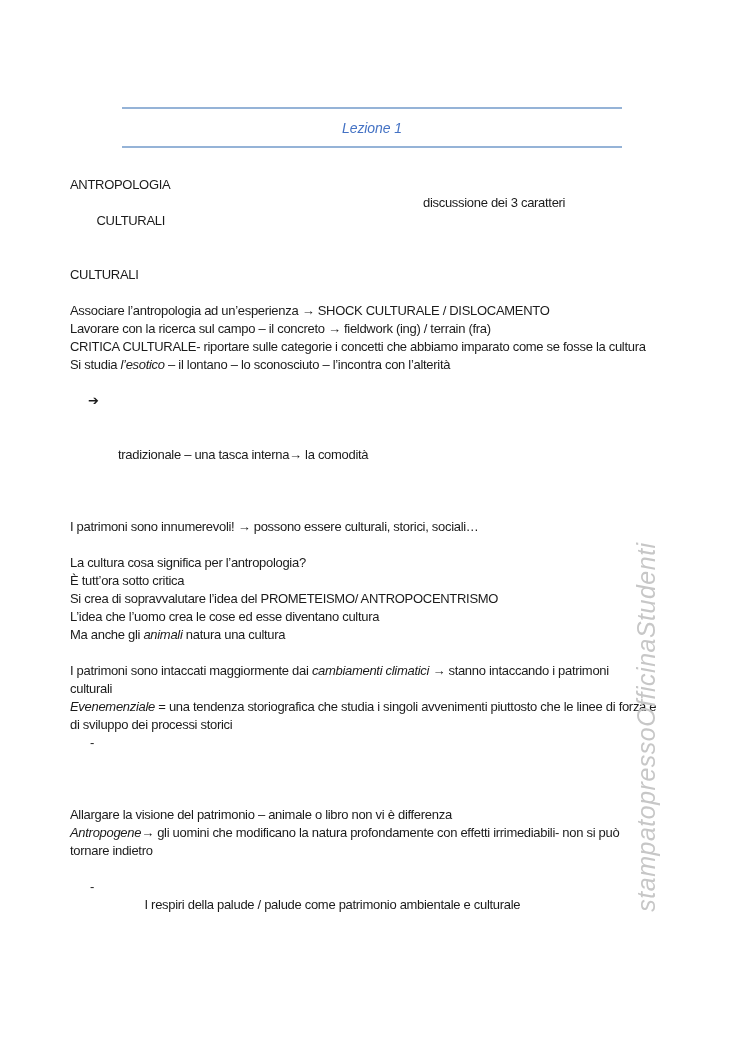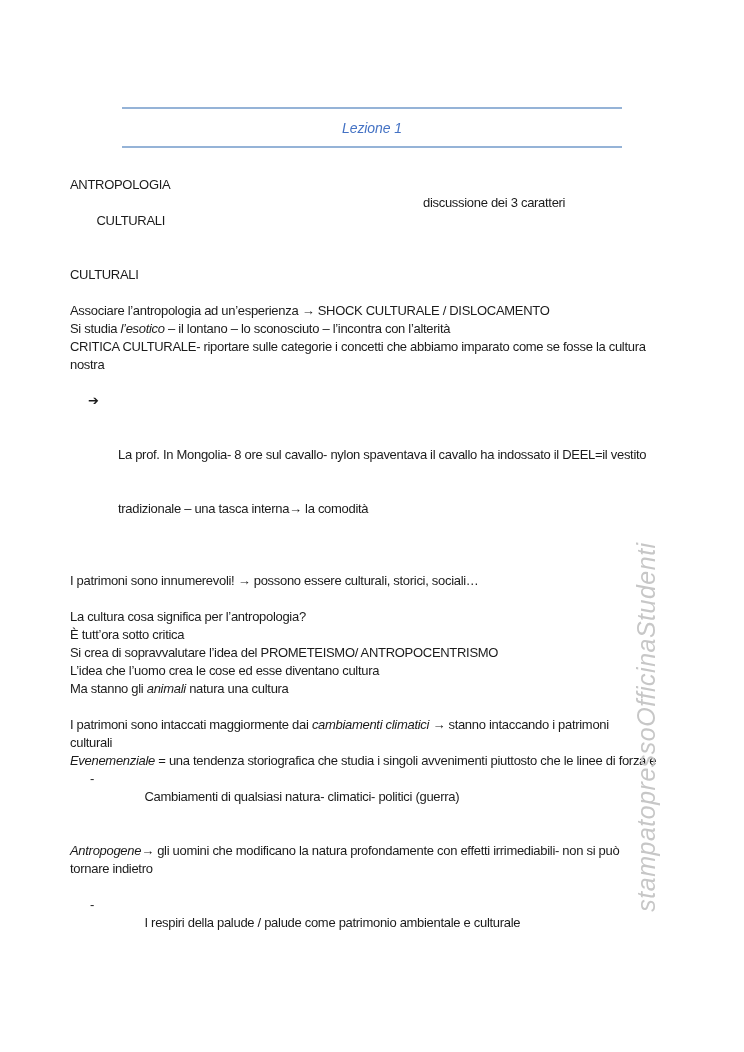--- a/index.html
+++ b/index.html
@@ -46,56 +46,57 @@
       <div class="ln">ANTROPOLOGIA</div>
       <div class="ln note-line">
         <span>CULTURALI</span>
         <span class="note">discussione dei 3 caratteri</span>
       </div>
       <div class="ln">CULTURALI</div>
     </div>
 
     <div class="para">
       <div class="ln">Associare l’antropologia ad un’esperienza → SHOCK CULTURALE / DISLOCAMENTO</div>
+      <div class="ln">Lavorare con la ricerca sul campo – il concreto → fieldwork (ing) / terrain (fra)</div>
+      <div class="ln">CRITICA CULTURALE- riportare sulle categorie i concetti che abbiamo imparato come se fosse la cultura</div>
       <div class="ln"><span>Si studia </span><span class="it">l’esotico</span><span> – il lontano – lo sconosciuto – l’incontra con l’alterità</span></div>
-      <div class="ln">CRITICA CULTURALE- riportare sulle categorie i concetti che abbiamo imparato come se fosse la cultura</div>
-      <div class="ln">nostra</div>
     </div>
 
     <div class="para">
       <div class="hang">
         <span class="glyph-arrow">➔</span>
-        <div class="ln">La prof. In Mongolia- 8 ore sul cavallo- nylon spaventava il cavallo ha indossato il DEEL=il vestito</div>
         <div class="ln">tradizionale – una tasca interna→ la comodità</div>
       </div>
     </div>
 
     <div class="para">
       <div class="ln">I patrimoni sono innumerevoli! → possono essere culturali, storici, sociali…</div>
     </div>
 
     <div class="para">
       <div class="ln">La cultura cosa significa per l’antropologia?</div>
       <div class="ln">È tutt’ora sotto critica</div>
       <div class="ln">Si crea di sopravvalutare l’idea del PROMETEISMO/ ANTROPOCENTRISMO</div>
       <div class="ln">L’idea che l’uomo crea le cose ed esse diventano cultura</div>
-      <div class="ln"><span>Ma stanno gli </span><span class="it">animali</span><span> natura una cultura</span></div>
+      <div class="ln"><span>Ma anche gli </span><span class="it">animali</span><span> natura una cultura</span></div>
     </div>
 
 
     <div class="para">
       <div class="ln"><span>I patrimoni sono intaccati maggiormente dai </span><span class="it">cambiamenti climatici</span><span> → stanno intaccando i patrimoni</span></div>
       <div class="ln">culturali</div>
       <div class="ln"><span class="it">Evenemenziale</span><span> = una tendenza storiografica che studia i singoli avvenimenti piuttosto che le linee di forza e</span></div>
+      <div class="ln">di sviluppo dei processi storici</div>
       <div class="ln hang">
-        <span class="glyph-dash">-</span><span>Cambiamenti di qualsiasi natura- climatici- politici (guerra)</span>
+        <span class="glyph-dash">-</span>
       </div>
     </div>
 
     <div class="para">
+      <div class="ln">Allargare la visione del patrimonio – animale o libro non vi è differenza</div>
       <div class="ln"><span class="it">Antropogene</span><span>→ gli uomini che modificano la natura profondamente con effetti irrimediabili- non si può</span></div>
       <div class="ln">tornare indietro</div>
     </div>
 
     <div class="para">
       <div class="ln hang">
         <span class="glyph-dash">-</span><span>I respiri della palude / palude come patrimonio ambientale e culturale</span>
       </div>
 
     </div>

